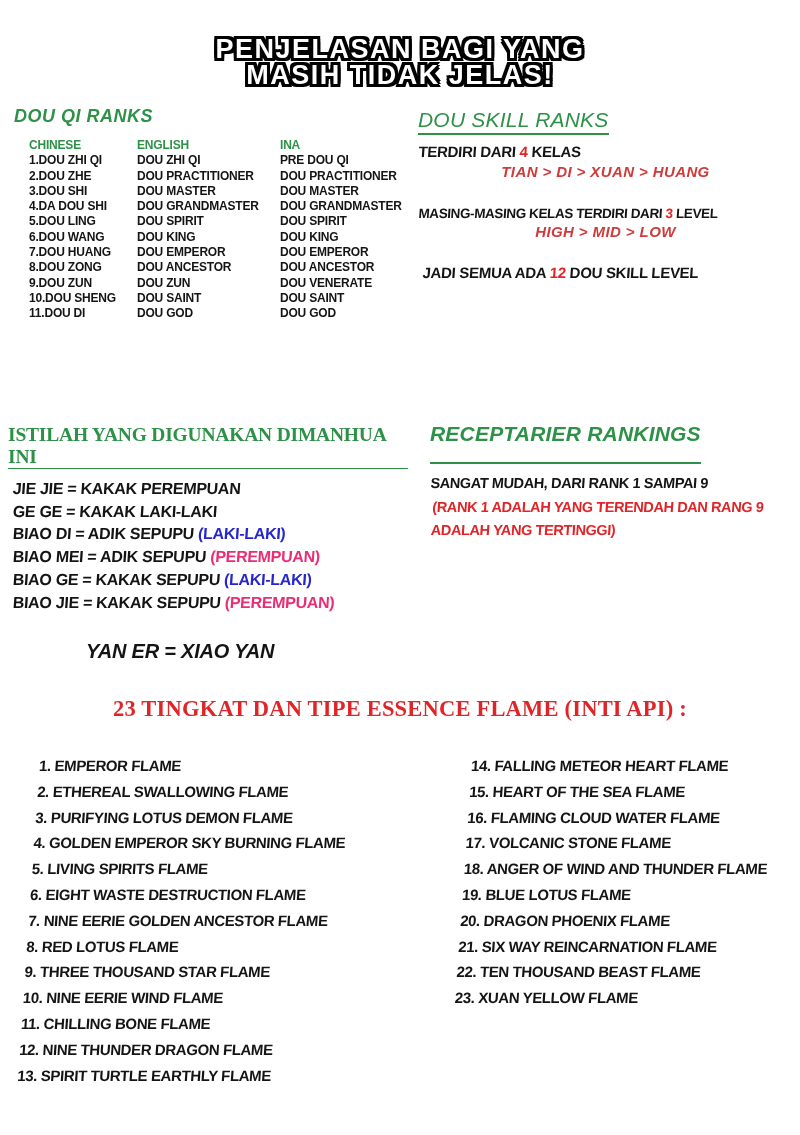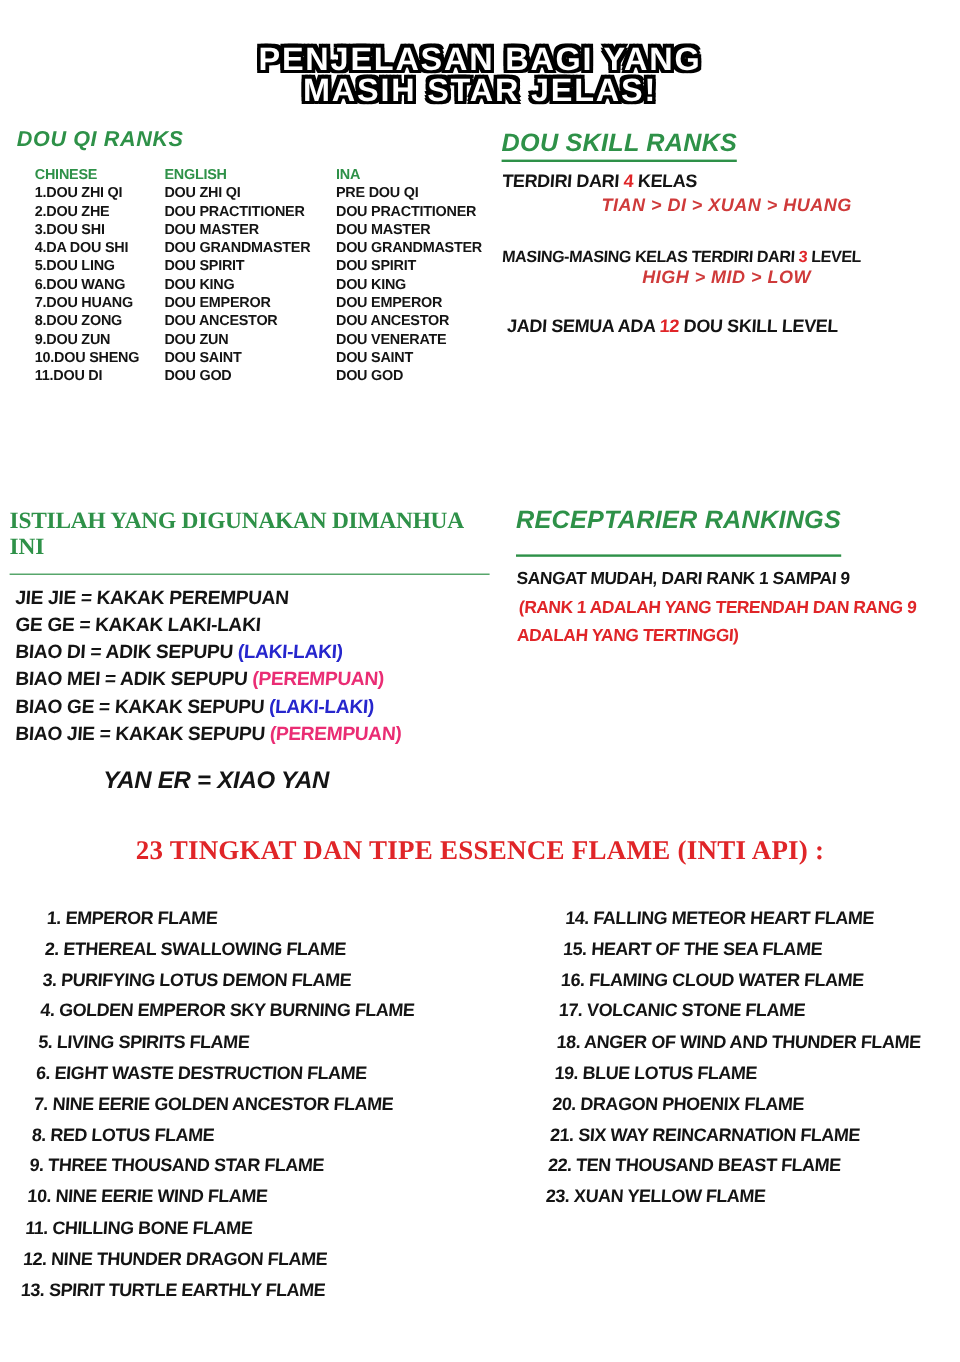--- a/index.html
+++ b/index.html
@@ -35,37 +35,37 @@
   .douqi-table{position:absolute;left:14px;top:138px;width:386px;font-weight:bold;font-size:12px;letter-spacing:-.2px;line-height:15.3px;margin-left:15px;}
   .t-row{display:flex;}
   .t-row .c1{width:108px;}
   .t-row .c2{width:143px;}
   .t-row .c3{flex:1;}
   .t-head span{color:var(--green);}
 
   
   .douskill{position:absolute;left:418px;top:108px;width:375px;}
   .douskill-heading{
-    display:inline-block;font-weight:bold;font-style:italic;font-size:21px;letter-spacing:.2px;
+    display:inline-block;font-weight:normal;font-style:italic;font-size:21px;letter-spacing:.2px;
     color:var(--green);border-bottom:2.5px solid var(--green);padding-bottom:1px;text-align:center;
   }
   .ds-black{font-weight:bold;font-size:15px;letter-spacing:-.3px;transform:skewX(-4deg);transform-origin:0 100%;}
   .ds-red{font-weight:bold;font-style:italic;font-size:15px;letter-spacing:.4px;color:var(--red-soft);text-align:center;}
   .ds-l1{margin-top:8px;}
   .ds-l2{margin-top:3px;}
   .ds-l3{margin-top:26px;font-size:13.5px;letter-spacing:-.4px;}
   .ds-l4{margin-top:2px;}
   .ds-l5{margin-top:24px;margin-left:4px;}
   .num-red{color:var(--red);}
 
   
   .istilah{position:absolute;left:8px;top:424px;width:400px;}
   .istilah-heading{
     display:inline-block;font-family:"Liberation Serif",serif;font-weight:bold;font-size:19.5px;
-    letter-spacing:-.2px;color:var(--green);border-bottom:1.5px solid var(--green);padding-bottom:10px;
+    letter-spacing:-.2px;color:var(--green);border-bottom:1.5px solid var(--green);padding-bottom:0;
   }
   .istilah-list{margin-top:9px;padding-left:4px;}
   .istilah-item{font-weight:bold;font-size:16px;letter-spacing:-.3px;line-height:22.7px;transform:skewX(-4deg);transform-origin:0 100%;white-space:nowrap;}
   .istilah-extra[data-color="blue"]{color:var(--blue);}
   .istilah-extra[data-color="pink"]{color:var(--pink);}
 
   
   .receptarier{position:absolute;left:430px;top:422px;width:370px;}
   .receptarier-heading{
     display:inline-block;font-weight:bold;font-style:italic;font-size:21px;letter-spacing:.2px;
@@ -86,21 +86,21 @@
   .flames-left{left:40px;}
   .flames-right{left:472px;}
 </style>
 </head>
 <body>
 
 <div class="page">
 
   <div class="title-wrap">
     <div class="outline-line">PENJELASAN BAGI YANG</div>
-    <div class="outline-line">MASIH STAR JELAS!</div>
+    <div class="outline-line">MASIH TIDAK JELAS!</div>
   </div>
 
   <div class="douqi-heading">DOU QI RANKS</div>
 
   <div class="douqi-table">
     <div class="t-row t-head">
       <span class="c1">CHINESE</span>
       <span class="c2">ENGLISH</span>
       <span class="c3">INA</span>
     </div>

